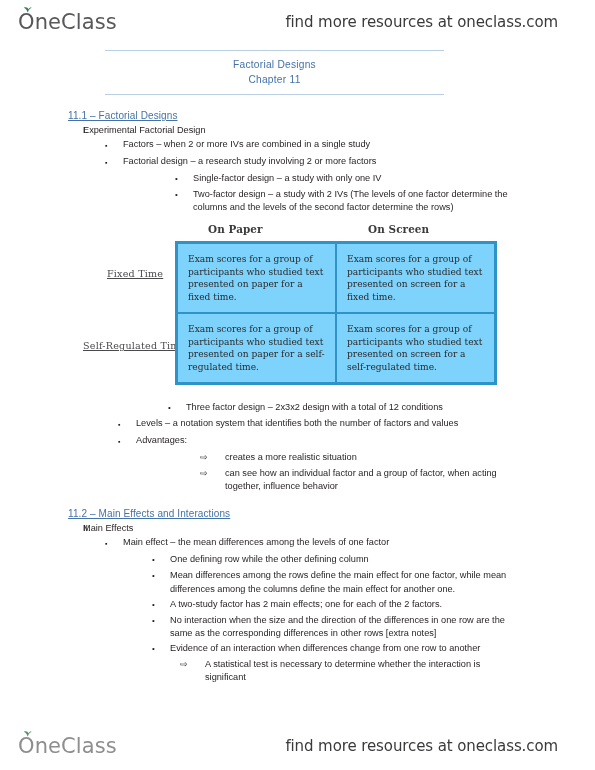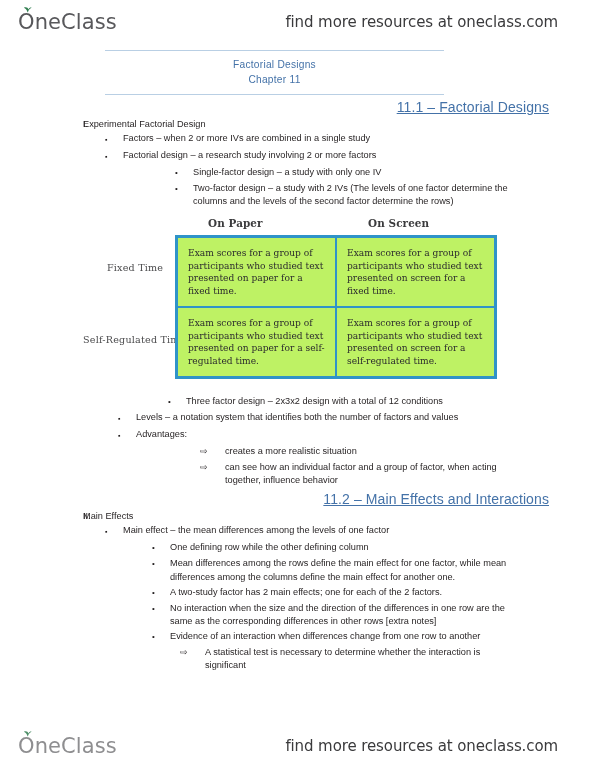--- a/index.html
+++ b/index.html
@@ -79,25 +79,24 @@
   }
   .title-block .t-line {
     color: #4472a8;
     font-size: 10.2px;
     line-height: 15px;
     letter-spacing: .25px;
   }
 
   .section-head {
     color: #4472a8;
-    font-size: 14px;
+    font-size: 10px;
     text-decoration: underline;
-    margin: 4px 0 4px 68px;
+    margin: 15px 0 4px 68px;
     letter-spacing: .1px;
-    text-align: right;
   }
 
   ol.roman {
     list-style: none;
     margin: 0;
     padding: 0;
   }
   .roman-item {
     display: flex;
     margin: 0 0 3px 0;
@@ -168,38 +167,39 @@
   .col-head.paper  { left: 208px; }
   .col-head.screen { left: 368px; }
 
   .row-head {
     position: absolute;
     font-size: 9.6px;
     font-family: "DejaVu Serif", serif;
     color: #4a4a4c;
     letter-spacing: .2px;
     white-space: nowrap;
+    text-decoration: underline;
   }
   .row-head.r1 { left: 107px; top: 45px; }
   .row-head.r2 { left: 83px;  top: 117px; }
 
   .matrix {
     position: absolute;
     left: 175px;
     top: 18px;
     width: 322px;
     border: 2px solid #2f93c8;
     border-collapse: collapse;
     display: grid;
     grid-template-columns: 1fr 1fr;
     grid-template-rows: 70px 70px;
     box-sizing: border-box;
   }
   .cell {
-    background: #bef264;
+    background: #7dd3fc;
     border: 1.5px solid #2f93c8;
     box-sizing: border-box;
     padding: 9px 8px 0 10px;
     font-family: "DejaVu Serif", serif;
     font-size: 9.1px;
     line-height: 12.4px;
     color: #2b2b2d;
   }
 </style>
 </head>

